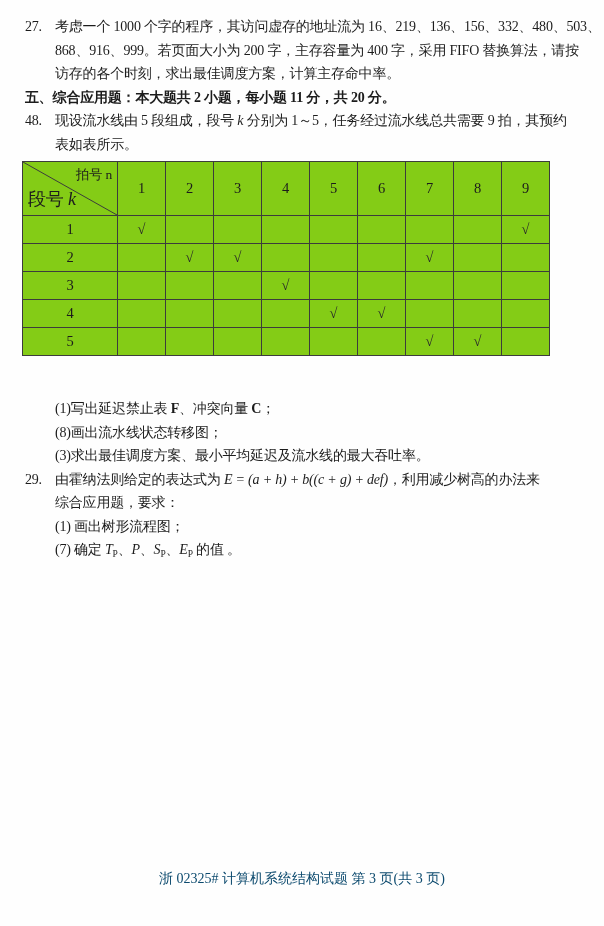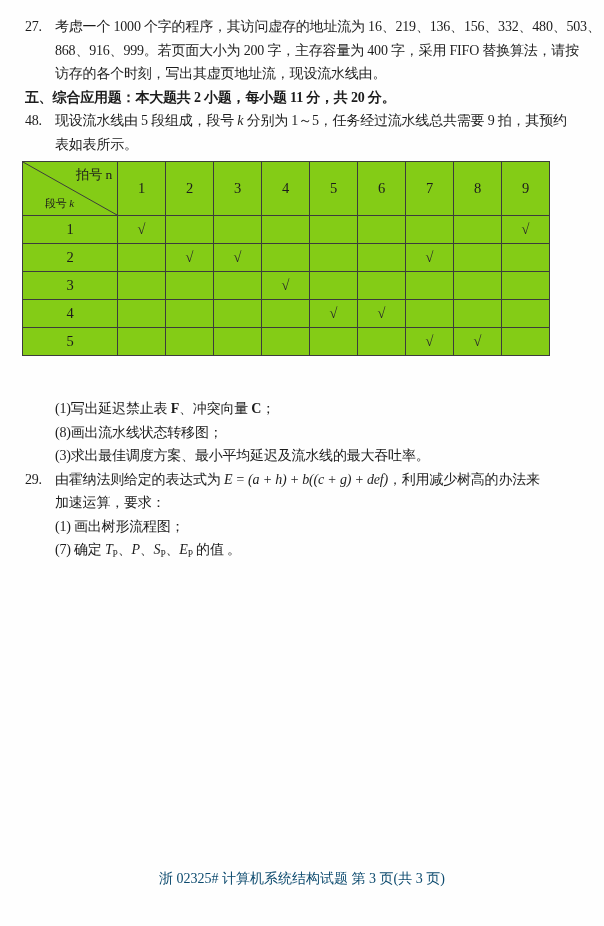--- a/index.html
+++ b/index.html
@@ -35,21 +35,21 @@
     vertical-align: middle;
     padding: 0;
     font-size: 14.5px;
     background: #84cc16;
   }
   .ptable td.corner { width: 94px; height: 53px; position: relative; }
   .ptable td.hcell { width: 47px; height: 53px; }
   .ptable tr.drow td { height: 27px; }
   .corner svg { position: absolute; left: 0; top: 0; width: 100%; height: 100%; display: block; }
   .corner .ctop { position: absolute; top: 4px; right: 5px; font-size: 13.5px; }
-  .corner .cbot { position: absolute; bottom: 4px; left: 22px; font-size: 11px; }
+  .corner .cbot { position: absolute; bottom: 4px; left: 5px; font-size: 18px; }
   .ccell { font-size: 13px; color: #2a2a2a; }
 
   .gap-after-table { height: 41px; }
   .footer {
     position: absolute;
     left: 0; right: 0; bottom: 38px;
     text-align: center;
     font-size: 14px;
     color: #0c4a6e;
     letter-spacing: 0;
@@ -59,21 +59,21 @@
 <body>
 
 <div class="page">
 
   <div>
     <div class="line qline">
       <span class="qnum">27.</span>
       <span>考虑一个 1000 个字的程序，其访问虚存的地址流为 16、219、136、156、332、480、503、</span>
     </div>
     <div class="line indent">868、916、999。若页面大小为 200 字，主存容量为 400 字，采用 FIFO 替换算法，请按</div>
-    <div class="line indent">访存的各个时刻，写出其虚页地址流，现设流水线由。</div>
+    <div class="line indent">访存的各个时刻，求出最佳调度方案，计算主存命中率。</div>
   </div>
 
   <div class="line bold">五、综合应用题：本大题共 2 小题，每小题 11 分，共 20 分。</div>
 
   <div>
     <div class="line qline">
       <span class="qnum">48.</span>
       <span><span>现设流水线由 5 段组成，段号 </span><span class="it">k</span><span> 分别为 1～5，任务经过流水线总共需要 9 拍，其预约</span></span>
     </div>
     <div class="line indent">表如表所示。</div>
@@ -166,20 +166,20 @@
     <div class="line indent"><span>(1)写出延迟禁止表 </span><span class="bvar">F</span><span>、冲突向量 </span><span class="bvar">C</span><span>；</span></div>
     <div class="line indent">(8)画出流水线状态转移图；</div>
     <div class="line indent">(3)求出最佳调度方案、最小平均延迟及流水线的最大吞吐率。</div>
   </div>
 
   <div>
     <div class="line qline">
       <span class="qnum">29.</span>
       <span><span>由霍纳法则给定的表达式为 </span><span class="it">E = (a + h) + b((c + g) + def)</span><span>，利用减少树高的办法来</span></span>
     </div>
-    <div class="line indent">加速运算，要求：</div>
+    <div class="line indent">综合应用题，要求：</div>
     <div class="line indent">(1) 画出树形流程图；</div>
     <div class="line indent"><span>(7) 确定 </span><span class="it">T</span><span class="subsc">P</span><span>、</span><span class="it">P</span><span>、</span><span class="it">S</span><span class="subsc">P</span><span>、</span><span class="it">E</span><span class="subsc">P</span><span> 的值 。</span></div>
   </div>
 
   <div class="footer">浙 02325# 计算机系统结构试题 第 3 页(共 3 页)</div>
 
 </div>
 
 </body></html>

